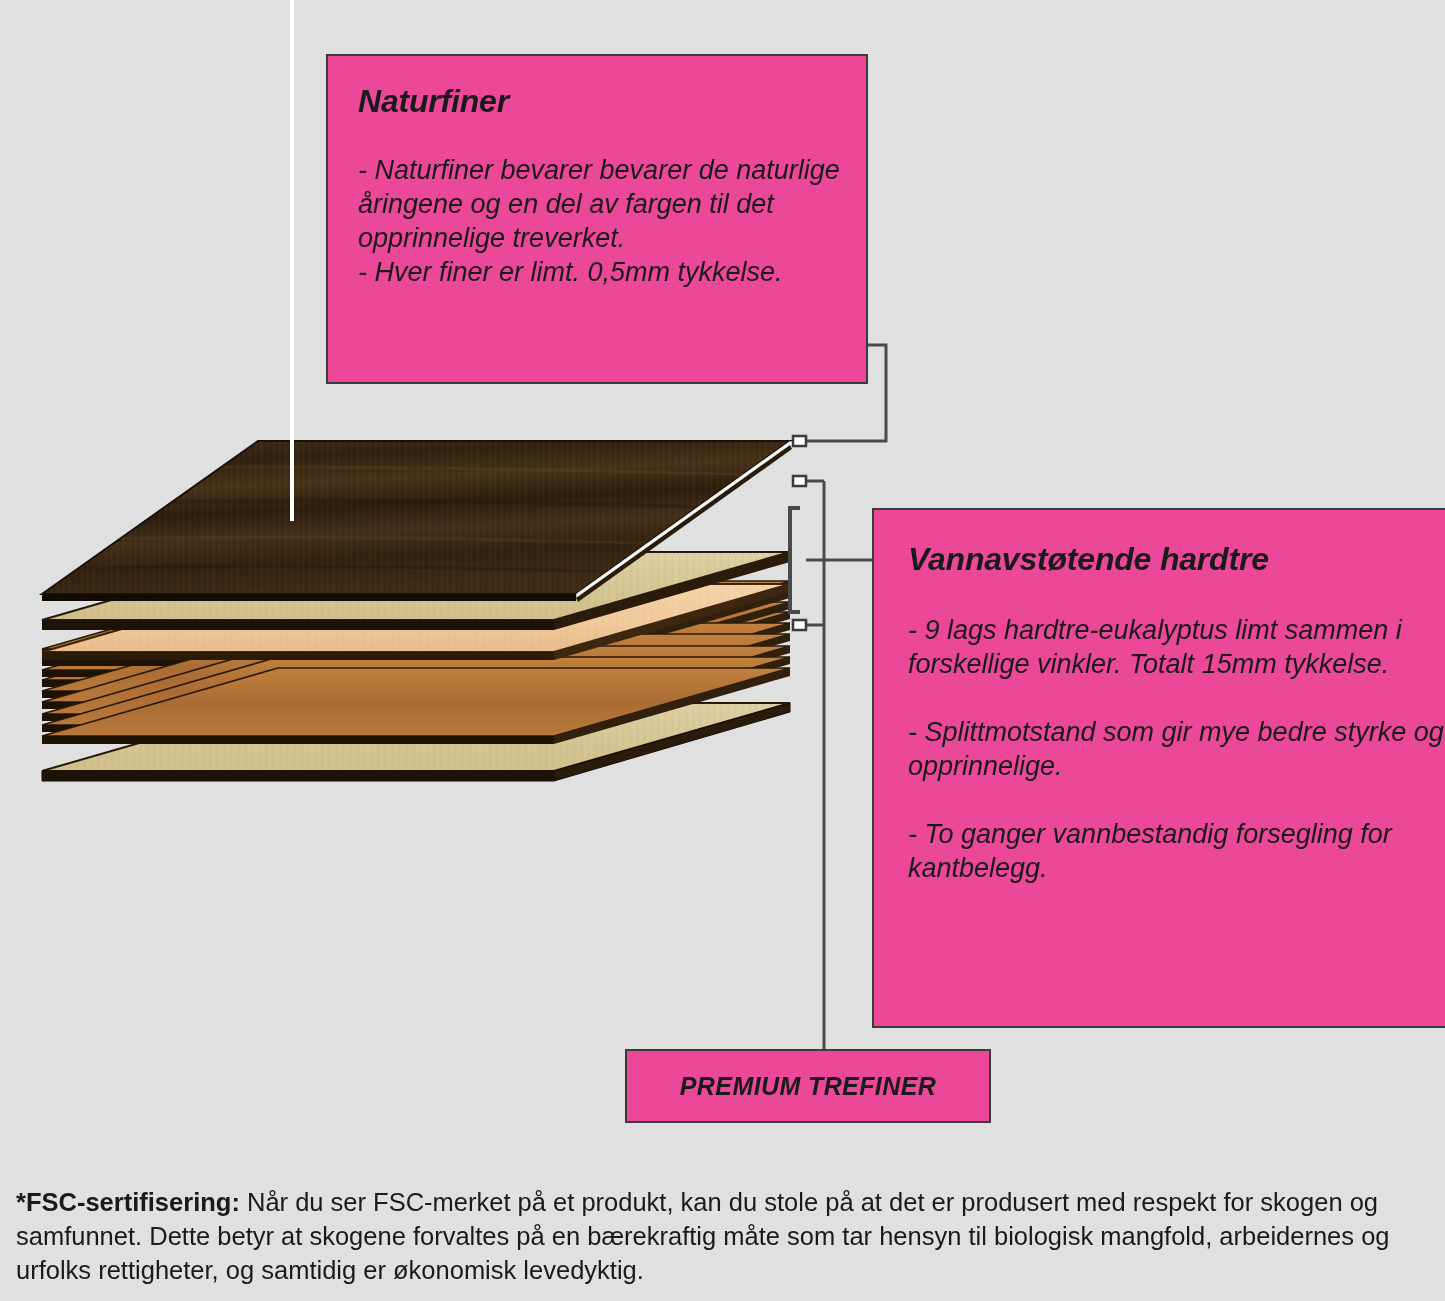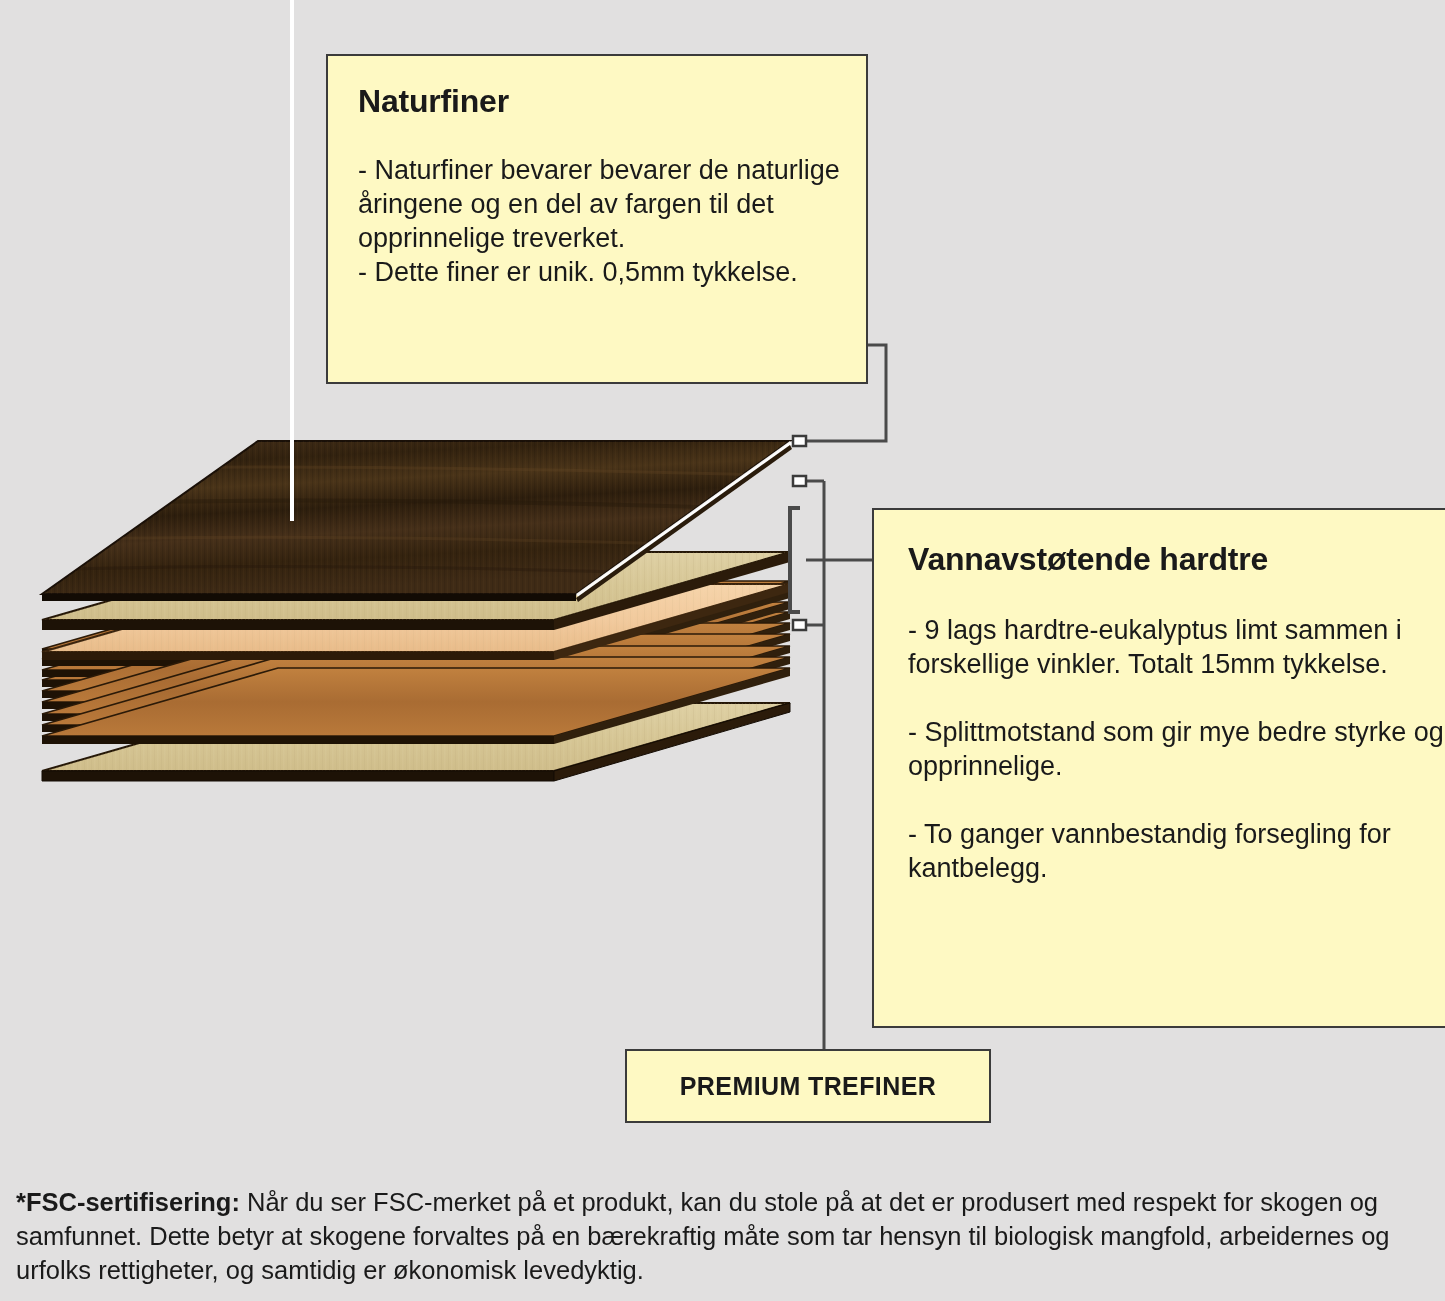--- a/index.html
+++ b/index.html
@@ -10,24 +10,25 @@
     font-family:"Liberation Sans", sans-serif;
     color:#1a1a1a;
     overflow:hidden;
     position:relative;
   }
   #stage{position:absolute;left:0;top:0;width:1445px;height:1301px;}
 
   
   .callout{
     position:absolute;
-    background:#fef9c3;
+    background:#ec4899;
     border:2px solid #3b3b3b;
     box-sizing:border-box;
     z-index:40;
+    font-style:italic;
   }
   .callout h2{
     margin:0;
     font-size:32px;
     font-weight:bold;
     letter-spacing:-0.2px;
     line-height:1.1;
   }
   .callout p{
     margin:0;
@@ -235,21 +236,21 @@
     <g fill="#ffffff" stroke="#3b3b3b" stroke-width="2.5">
       <rect x="793" y="436" width="13" height="10"></rect>
       <rect x="793" y="476" width="13" height="10"></rect>
       <rect x="793" y="620" width="13" height="10"></rect>
     </g>
   </svg>
 
   <div class="callout" id="callout-naturfiner">
     <h2>Naturfiner</h2>
     <p class="p1">- Naturfiner bevarer bevarer de naturlige åringene og en del av fargen til det opprinnelige treverket.</p>
-    <p class="p2">- Dette finer er unik. 0,5mm tykkelse.</p>
+    <p class="p2">- Hver finer er limt. 0,5mm tykkelse.</p>
   </div>
 
   <div class="callout" id="callout-hardtre">
     <h2>Vannavstøtende hardtre</h2>
     <p>- 9 lags hardtre-eukalyptus limt sammen i forskellige vinkler. Totalt 15mm tykkelse.</p>
     <p>- Splittmotstand som gir mye bedre styrke og opprinnelige.</p>
     <p>- To ganger vannbestandig forsegling for kantbelegg.</p>
   </div>
 
   <div class="callout" id="callout-premium">

